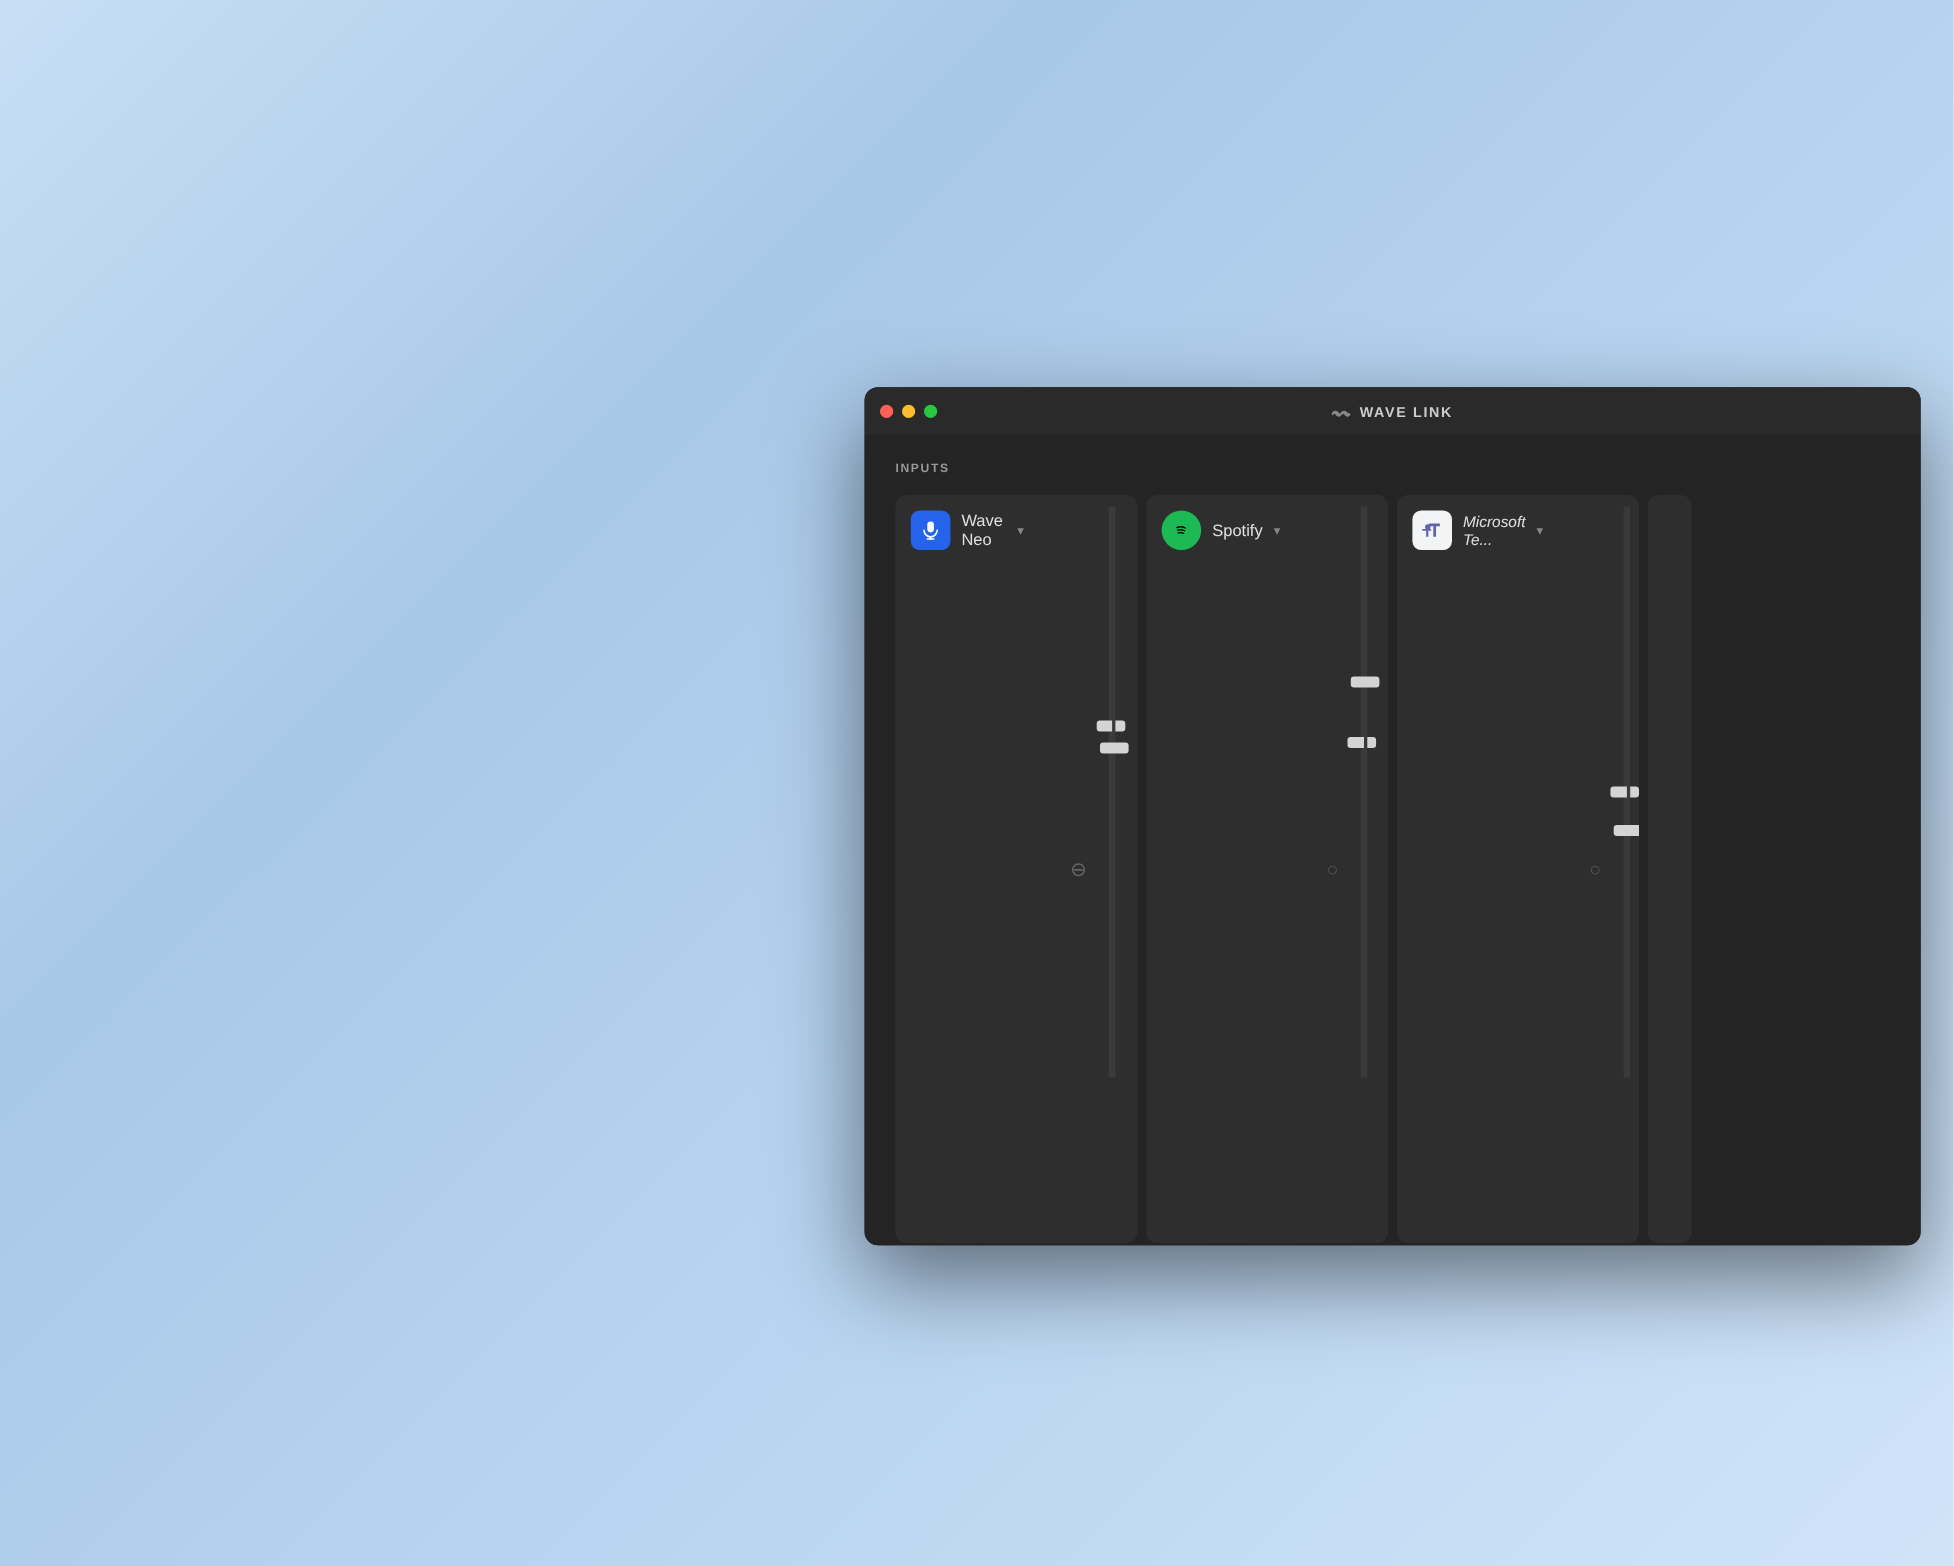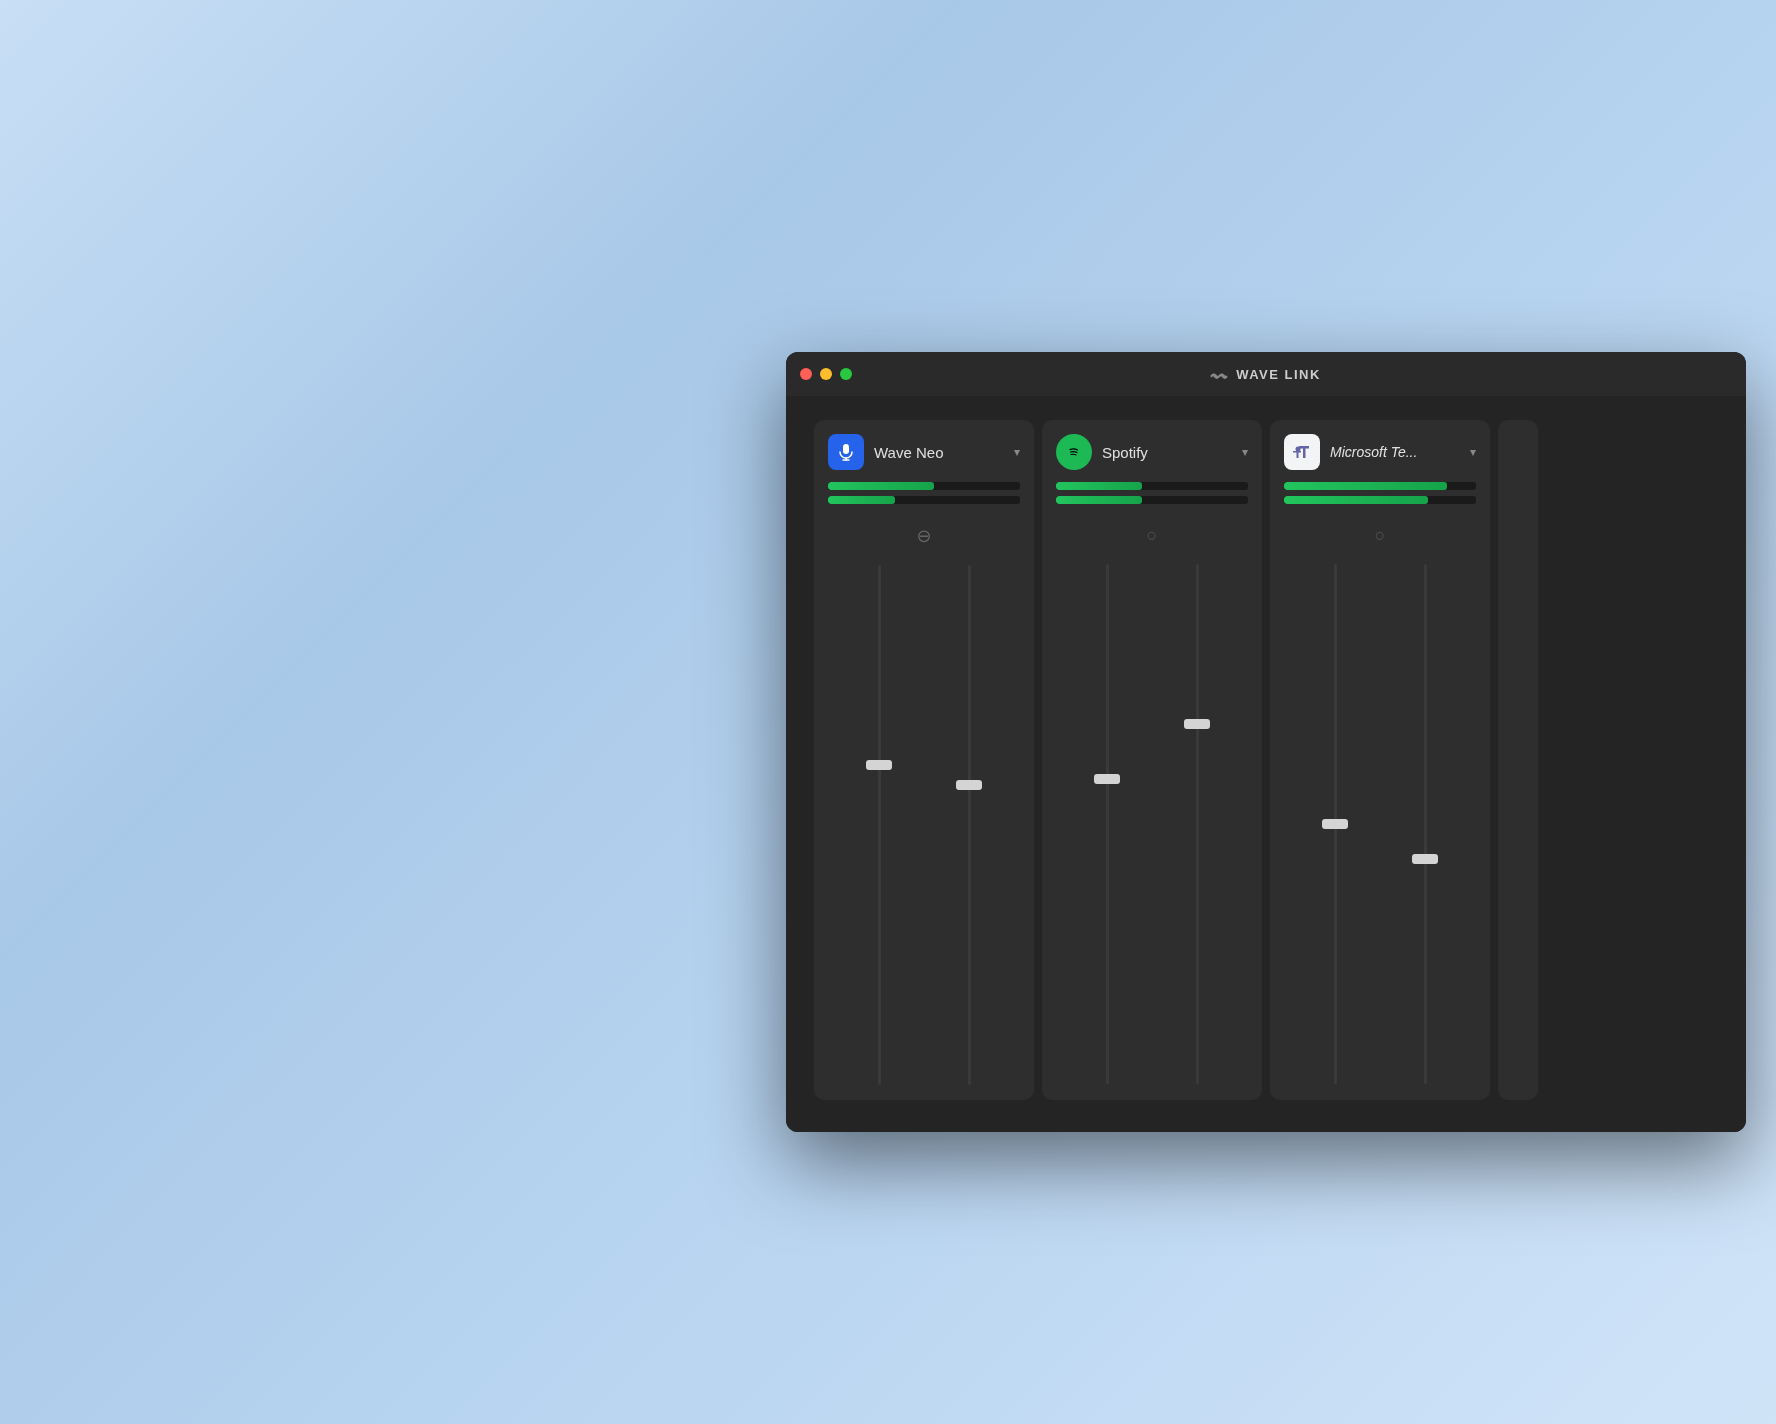--- a/index.html
+++ b/index.html
@@ -88,21 +88,21 @@
       gap: 8px;
       height: 680px;
     }
 
     .channel-card {
       width: 220px;
       background: #2e2e2e;
       border-radius: 10px;
       padding: 0;
       display: flex;
-      flex-direction: column;
+      flex-direction: row;
       overflow: hidden;
       flex-shrink: 0;
     }
 
     .channel-card-partial {
       width: 40px;
       background: #2e2e2e;
       border-radius: 10px;
       flex-shrink: 0;
     }
@@ -223,20 +223,21 @@
       <div class="traffic-light minimize"></div>
       <div class="traffic-light maximize"></div>
     </div>
     <div class="title-bar-title">
       <span style="color:#888; font-size:16px; letter-spacing:1px;">〰</span>
       <span>WAVE LINK</span>
     </div>
   </div>
 
   <div class="app-content">
+    <div class="section-label">INPUTS</div>
 
     <div class="channels-container">
 
       <div class="channel-card">
         <div class="channel-header">
           <div class="channel-name-row">
             <div class="channel-icon wave-neo">
               <svg width="20" height="20" viewBox="0 0 20 20" fill="none">
                 <rect x="7" y="2" width="6" height="10" rx="3" fill="white"></rect>
                 <path d="M4 10c0 3.3 2.7 6 6 6s6-2.7 6-6" stroke="white" stroke-width="1.5" fill="none" stroke-linecap="round"></path>

